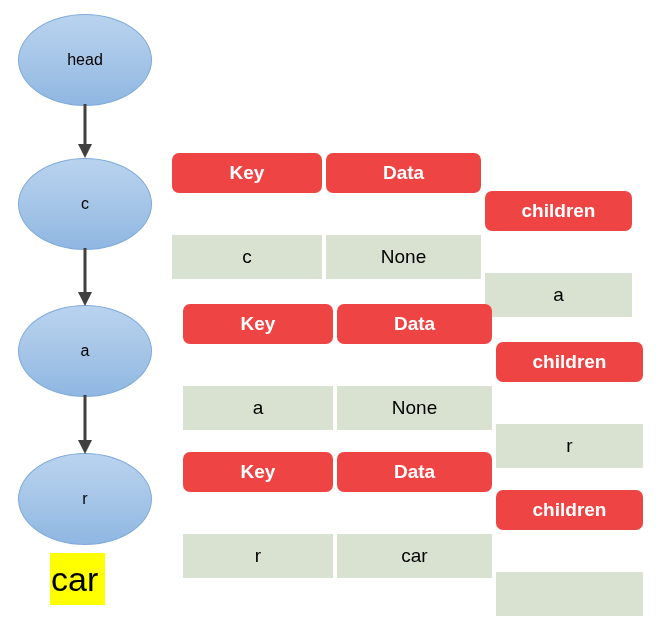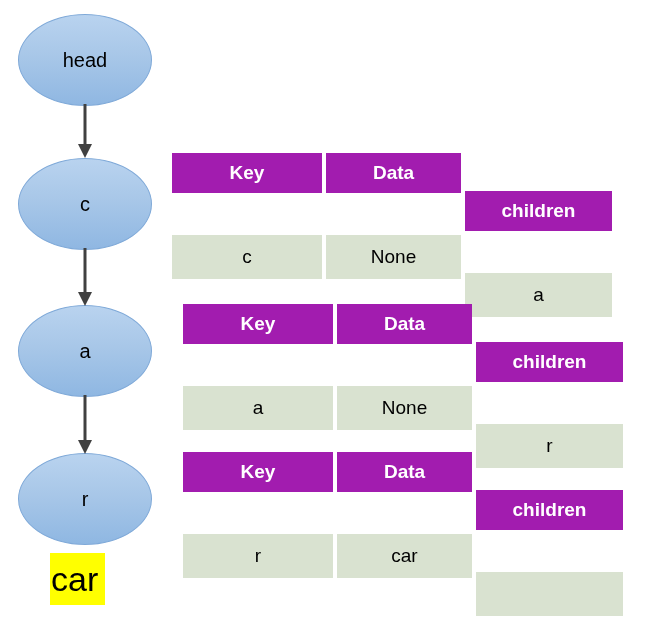--- a/index.html
+++ b/index.html
@@ -25,21 +25,21 @@
     position: absolute;
     border-radius: 50%;
     background: linear-gradient(to bottom, #b9d3ef 0%, #a8c7e8 45%, #8fb7e2 100%);
     border: 1px solid #7fa9d8;
     box-sizing: border-box;
     display: flex;
     align-items: center;
     justify-content: center;
   }
   .node-label {
-    font-size: 20px;
+    font-size: 16px;
     color: #000000;
     line-height: 1;
     user-select: none;
   }
 
   
   .arrow {
     position: absolute;
   }
 
@@ -72,35 +72,36 @@
     gap: 4px;
   }
   .cell {
     box-sizing: border-box;
     display: flex;
     align-items: center;
     justify-content: center;
     text-align: center;
   }
   .thead .cell {
-    background: #a21caf;
+    background: #ef4444;
     color: #ffffff;
     font-weight: bold;
     font-size: 19px;
     height: 40px;
+    border-radius: 7px;
   }
   .tbody .cell {
     background: #d9e2d0;
     color: #000000;
     font-weight: normal;
     font-size: 19px;
     height: 44px;
   }
   .col-key   { width: 150px; }
-  .col-data  { width: 135px; }
+  .col-data  { width: 155px; }
   .col-child { width: 147px; margin-top: 38px; }
 </style>
 </head>
 <body>
 
 <div id="canvas">
 
   <div class="node" style="left:18px; top:14px; width:134px; height:92px;">
     <span class="node-label">head</span>
   </div>

